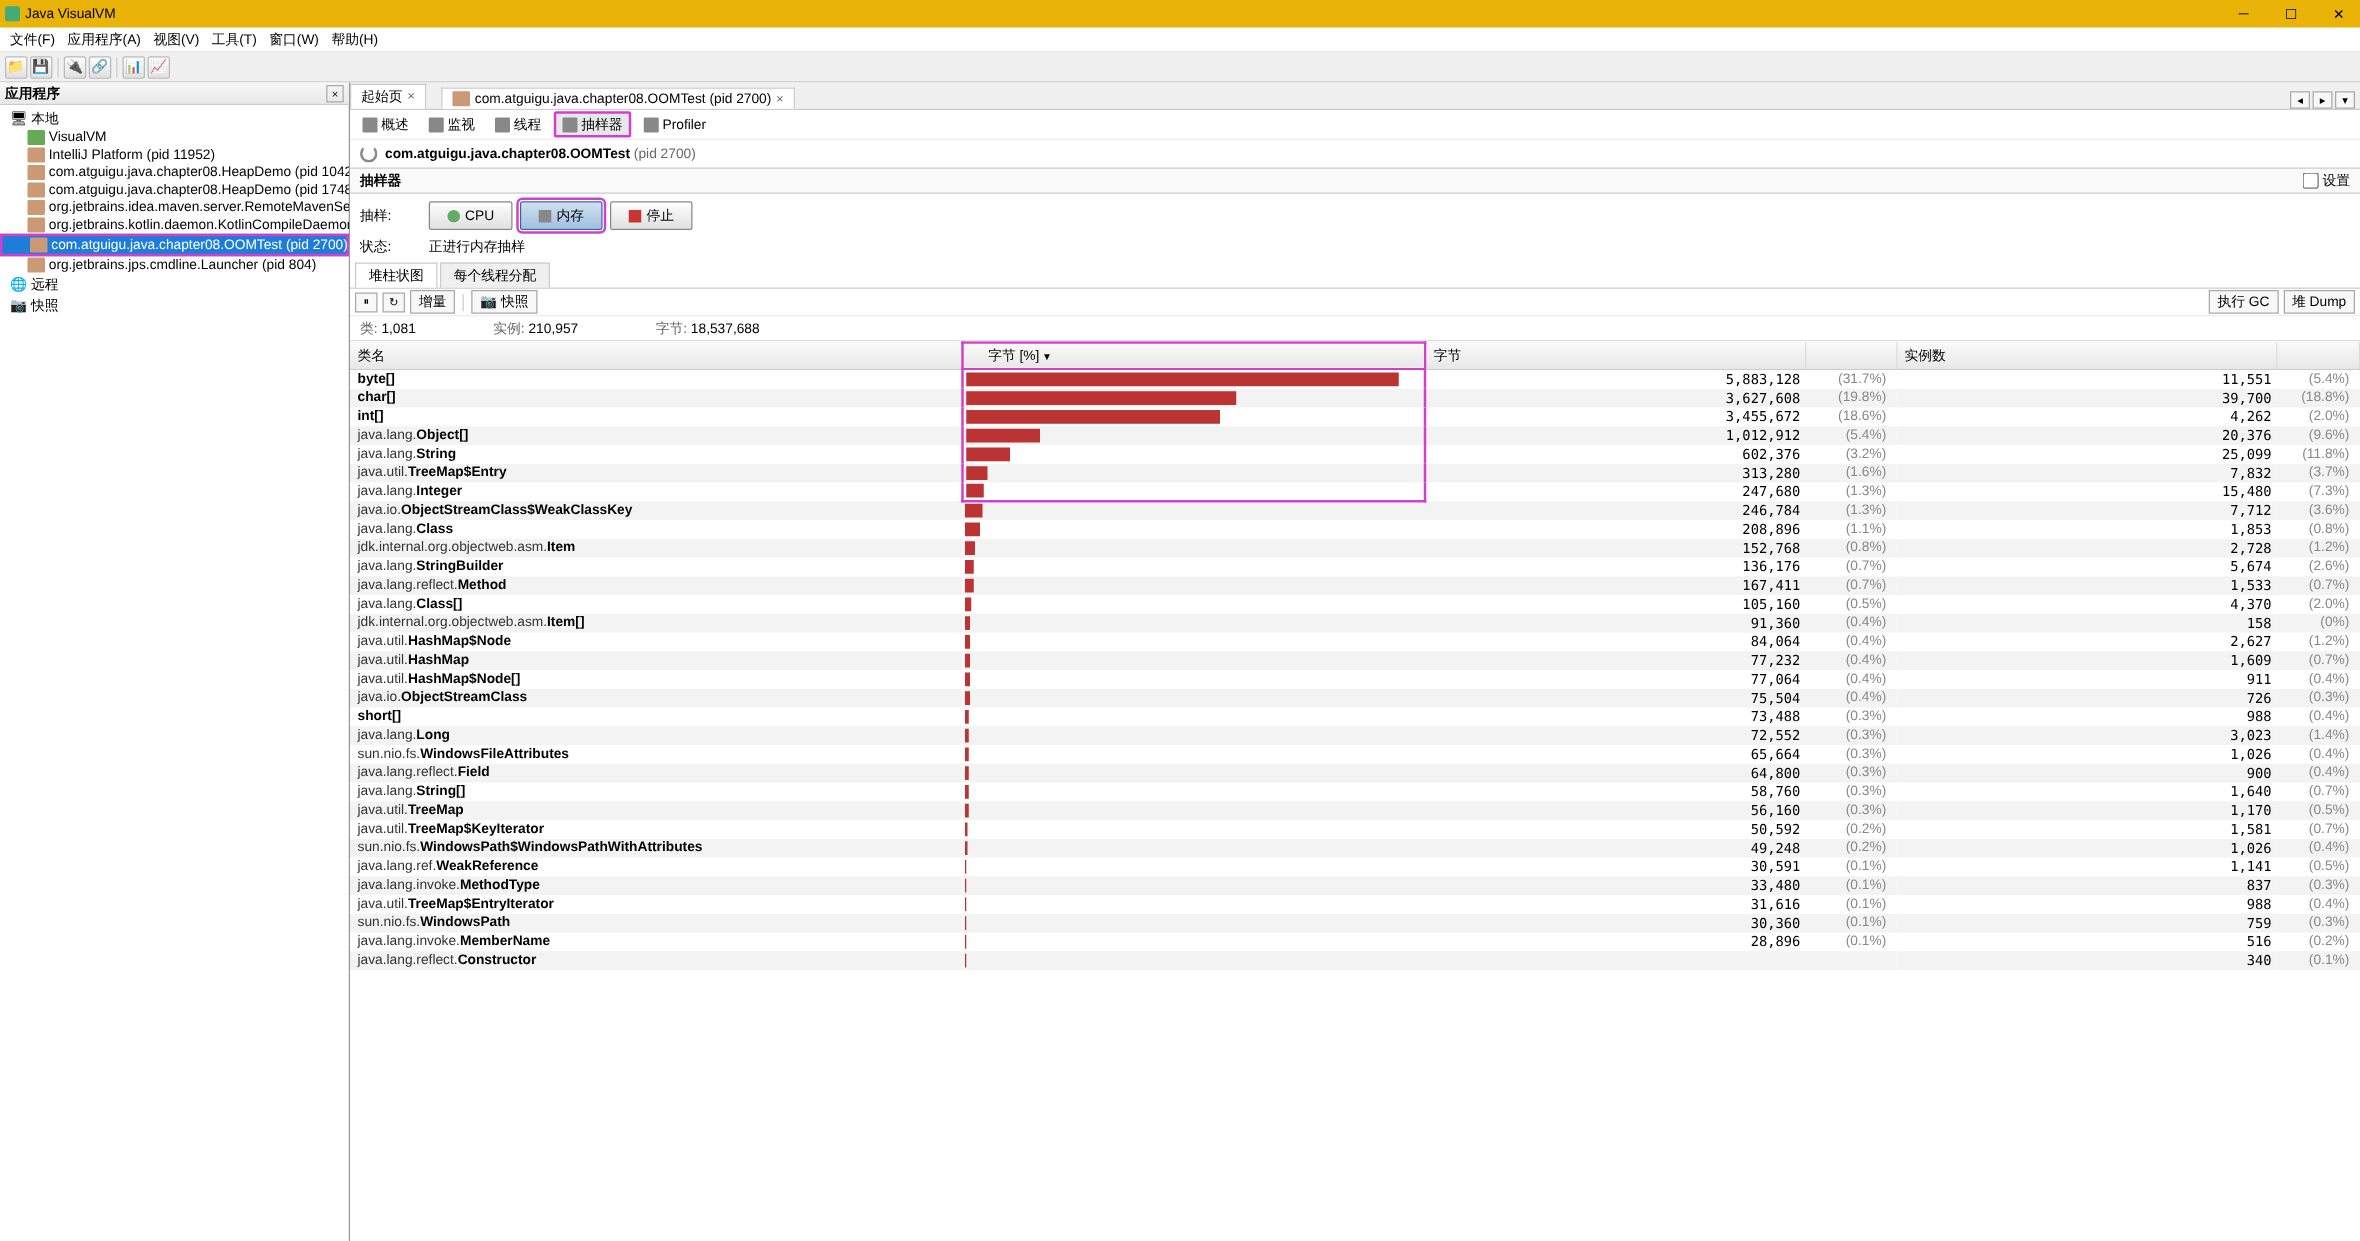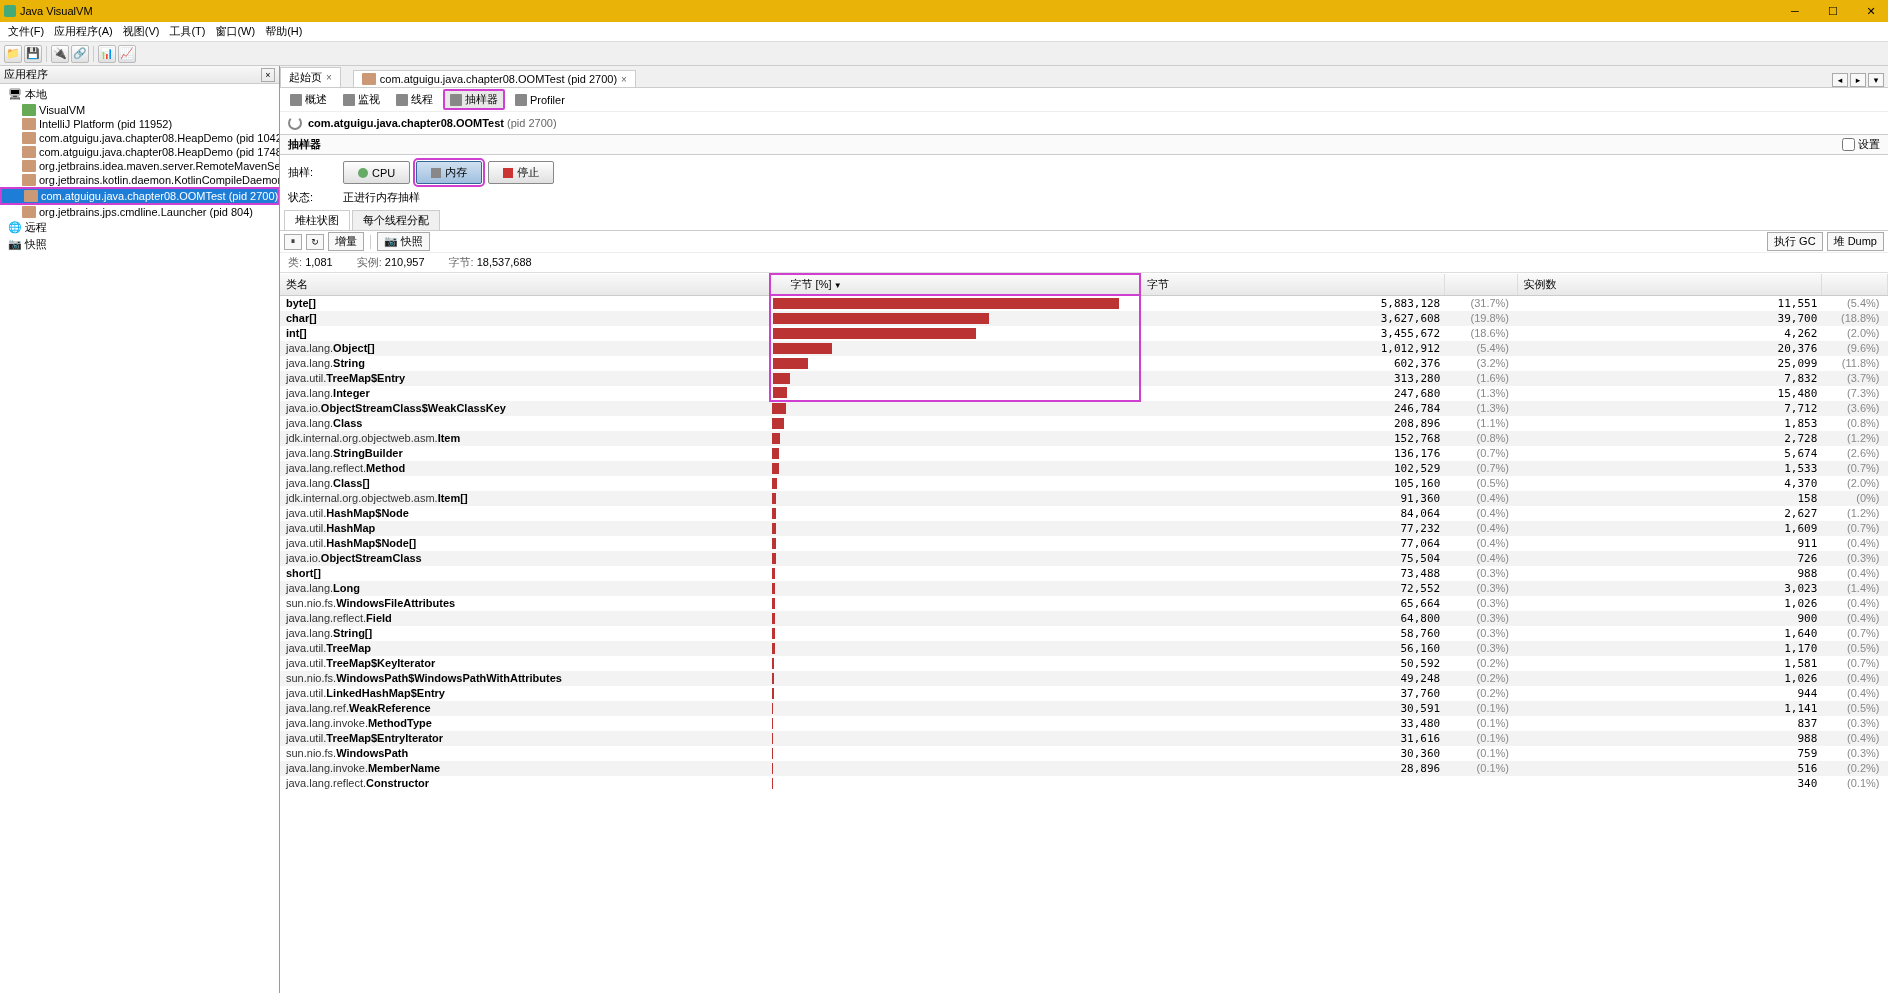--- a/index.html
+++ b/index.html
@@ -16,21 +16,21 @@
     .menu-item { padding: 2px 4px; cursor: pointer; }
     
     .toolbar { height: 24px; display: flex; align-items: center; padding: 2px 4px; gap: 2px; border-bottom: 1px solid #ccc; background: #f0f0f0; }
     .tool-btn { width: 18px; height: 18px; background: linear-gradient(#fefefe, #e0e0e0); border: 1px solid #bbb; border-radius: 2px; cursor: pointer; display: flex; align-items: center; justify-content: center; }
     .tool-sep { width: 1px; height: 16px; background: #ccc; margin: 0 2px; }
     
     .main-split { display: flex; height: calc(993px - 66px); }
     
     .sidebar { width: 280px; border-right: 1px solid #999; display: flex; flex-direction: column; }
     .sidebar-header { height: 18px; background: linear-gradient(#f8f8f8, #e8e8e8); border-bottom: 1px solid #ccc; display: flex; align-items: center; justify-content: space-between; padding: 0 4px; }
-    .sidebar-header-text { font-weight: normal; font-size: 11px; }
+    .sidebar-header-text { font-weight: bold; font-size: 11px; }
     .sidebar-close { width: 14px; height: 14px; border: 1px solid #aaa; display: flex; align-items: center; justify-content: center; font-size: 9px; cursor: pointer; }
     .tree { padding: 2px 0; overflow: auto; flex: 1; }
     .tree-node { padding: 1px 4px 1px 8px; display: flex; align-items: center; gap: 3px; white-space: nowrap; cursor: pointer; font-size: 11px; }
     .tree-node.child { padding-left: 22px; }
     .tree-node.selected { background: #1e7dd7; color: #fff; }
     .tree-node.highlight { border: 2px solid #d040d0; }
     .tree-icon { width: 14px; height: 12px; background: #888; border-radius: 1px; flex-shrink: 0; }
     .tree-icon.app { background: #c97; }
     .tree-icon.vm { background: #6a5; }
     
@@ -69,21 +69,21 @@
     .view-tabs { display: flex; padding: 0 4px; border-bottom: 1px solid #ccc; height: 20px; align-items: flex-end; }
     .view-tab { padding: 2px 10px; border: 1px solid #ccc; border-bottom: none; background: #f0f0f0; margin-right: 2px; cursor: pointer; font-size: 11px; }
     .view-tab.active { background: #fff; text-align: center; }
     
     .mini-toolbar { display: flex; align-items: center; padding: 2px 4px; gap: 4px; height: 22px; border-bottom: 1px solid #eee; justify-content: space-between; }
     .mini-left { display: flex; align-items: center; gap: 4px; }
     .mini-btn { width: 18px; height: 16px; border: 1px solid #aaa; background: #f8f8f8; display: flex; align-items: center; justify-content: center; cursor: pointer; font-size: 9px; }
     .mini-text-btn { padding: 1px 6px; border: 1px solid #aaa; background: #f8f8f8; cursor: pointer; font-size: 11px; display: flex; gap: 3px; align-items: center; }
     .mini-sep { width: 1px; height: 14px; background: #ccc; margin: 0 2px; }
     
-    .stats-row { padding: 2px 8px; display: flex; gap: 24px; font-size: 11px; border-bottom: 1px solid #ddd; }
+    .stats-row { padding: 2px 8px; display: flex; gap: 62px; font-size: 11px; border-bottom: 1px solid #ddd; }
     .stat-item { }
     .stat-label { color: #666; }
     
     .data-table { width: 100%; border-collapse: collapse; table-layout: fixed; }
     .data-table th { text-align: left; padding: 2px 6px; background: linear-gradient(#fafafa, #e8e8e8); border-bottom: 1px solid #ccc; border-right: 1px solid #ddd; font-weight: normal; font-size: 11px; height: 20px; }
     .data-table th.sort::after { content: " ▼"; font-size: 8px; }
     .th-highlight { border: 2px solid #d040d0 !important; position: relative; }
     .data-table td { padding: 1px 6px; font-size: 11px; height: 15px; white-space: nowrap; overflow: hidden; }
     .data-table tbody tr:nth-child(even) { background: #f3f3f3; }
     .name-cell .pkg { color: #333; }
@@ -424,21 +424,21 @@
     <td class="num-cell">136,176</td>
     <td class="pct-cell">(0.7%)</td>
     <td class="num-cell">5,674</td>
     <td class="pct-cell">(2.6%)</td>
             </tr>
             <tr>
     <td class="name-cell"><span class="pkg">java.lang.reflect.</span><span class="cls">Method</span></td>
     <td class="bar-cell" style="">
                 <div class="bar" style="width:2.0999999999999996%"></div>
               </td>
-    <td class="num-cell">102,529</td>
+    <td class="num-cell">167,411</td>
     <td class="pct-cell">(0.7%)</td>
     <td class="num-cell">1,533</td>
     <td class="pct-cell">(0.7%)</td>
             </tr>
             <tr>
     <td class="name-cell"><span class="pkg">java.lang.</span><span class="cls">Class[]</span></td>
     <td class="bar-cell" style="">
                 <div class="bar" style="width:1.5%"></div>
               </td>
     <td class="num-cell">105,160</td>
@@ -570,30 +570,20 @@
     <td class="name-cell"><span class="pkg">sun.nio.fs.</span><span class="cls">WindowsPath$WindowsPathWithAttributes</span></td>
     <td class="bar-cell" style="">
                 <div class="bar" style="width:0.6000000000000001%"></div>
               </td>
     <td class="num-cell">49,248</td>
     <td class="pct-cell">(0.2%)</td>
     <td class="num-cell">1,026</td>
     <td class="pct-cell">(0.4%)</td>
             </tr>
             <tr>
-    <td class="name-cell"><span class="pkg">java.util.</span><span class="cls">LinkedHashMap$Entry</span></td>
-    <td class="bar-cell" style="">
-                <div class="bar" style="width:0.6000000000000001%"></div>
-              </td>
-    <td class="num-cell">37,760</td>
-    <td class="pct-cell">(0.2%)</td>
-    <td class="num-cell">944</td>
-    <td class="pct-cell">(0.4%)</td>
-            </tr>
-            <tr>
     <td class="name-cell"><span class="pkg">java.lang.ref.</span><span class="cls">WeakReference</span></td>
     <td class="bar-cell" style="">
                 <div class="bar" style="width:0.30000000000000004%"></div>
               </td>
     <td class="num-cell">30,591</td>
     <td class="pct-cell">(0.1%)</td>
     <td class="num-cell">1,141</td>
     <td class="pct-cell">(0.5%)</td>
             </tr>
             <tr>

